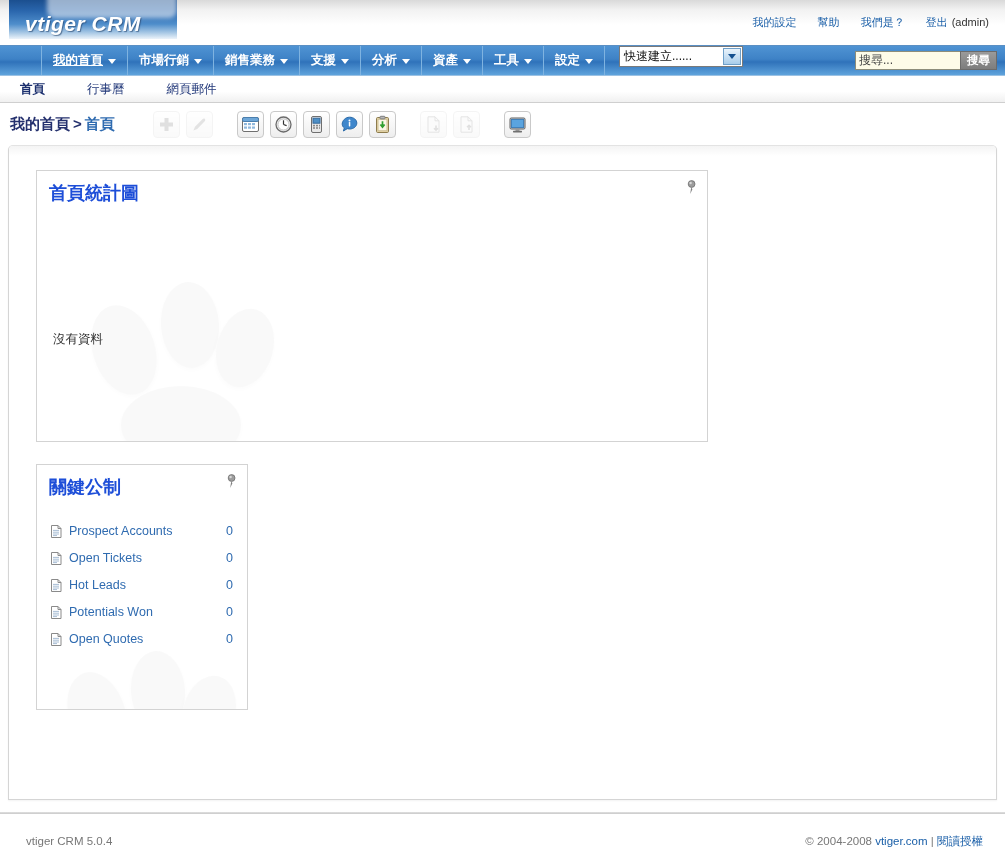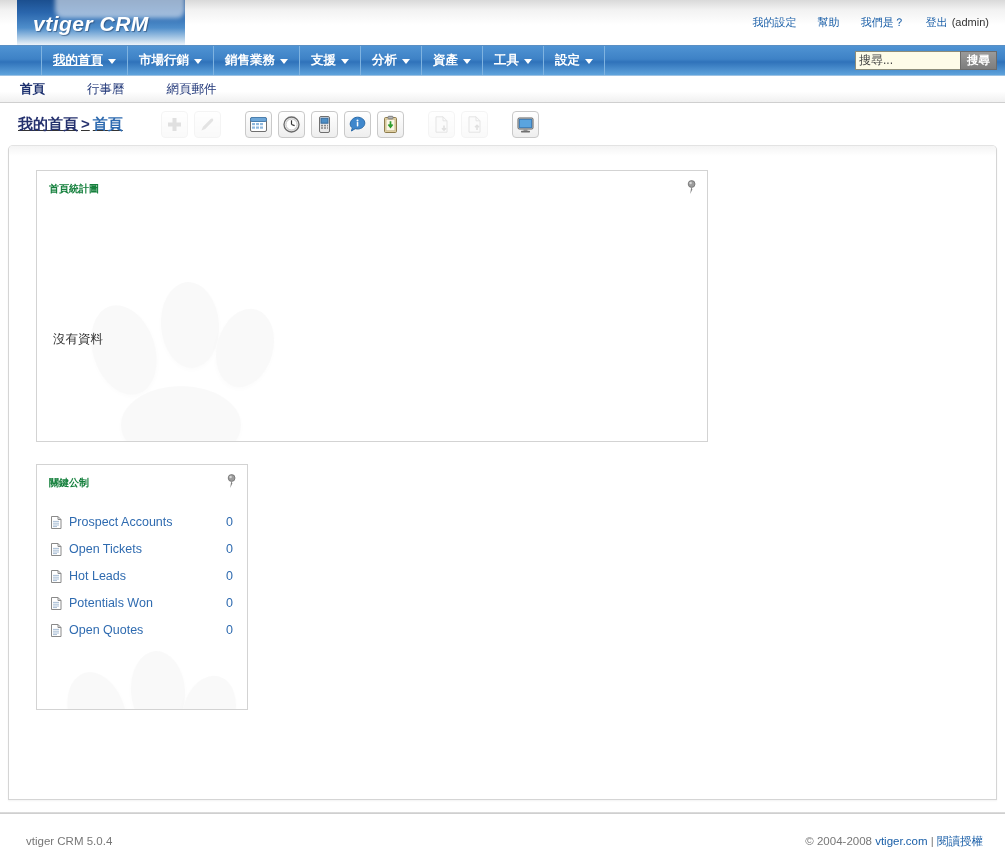--- a/index.html
+++ b/index.html
@@ -15,22 +15,22 @@
 
   
   .header {
     position: relative;
     height: 46px;
     background: linear-gradient(to bottom, #d9d9d9 0%, #f2f2f2 22%, #ffffff 55%, #ffffff 100%);
     border-bottom: 1px solid #5a8fc4;
   }
   .logo-tab {
     position: absolute;
-    left: 17px; top: 0;
-    width: 168px; height: 45px;
+    left: 9px; top: 0;
+    width: 168px; height: 39px;
     background: linear-gradient(to bottom, #1b4f8f 0%, #2a66ad 28%, #4f8ecb 62%, #b9d3ea 88%, #ecf3fa 100%);
     overflow: hidden;
   }
   .logo-tab::after {
     content:"";
     position:absolute;
     left: 38px; top: -16px;
     width: 130px; height: 34px;
     background: rgba(255,255,255,0.55);
     border-radius: 0 0 8px 8px;
@@ -168,23 +168,22 @@
     font-size: 12.5px;
     text-decoration: none;
   }
   .subnav a.active { font-weight: bold; color: #1b2f6e; }
 
   
   .crumbbar {
     height: 42px;
     display: flex;
     align-items: center;
-    padding-left: 18px;
+    padding-left: 10px;
     background: #ffffff;
-    text-decoration: underline;
   }
   .crumb {
     font-size: 15px;
     font-weight: bold;
     white-space: nowrap;
   }
   .crumb .c1 { color: #25316e; }
   .crumb .sep { color: #25316e; margin: 0 3px; }
   .crumb .c2 { color: #2f6bb0; }
 
@@ -250,23 +249,23 @@
     border-radius: 50%;
     box-shadow: 0 2px 5px rgba(0,0,0,0.035);
   }
 
   .panel-head {
     position: relative;
     padding: 10px 12px 6px 12px;
     z-index: 2;
   }
   .panel-title {
-    font-size: 10px;
+    font-size: 18px;
     font-weight: bold;
-    color: #15803d;
+    color: #1d4ed8;
     display: inline-block;
   }
   .pin {
     position: absolute;
     right: 9px; top: 9px;
     width: 13px; height: 15px;
   }
 
   #chart-panel { height: 272px; }
   .nodata {
@@ -396,20 +395,26 @@
   </div>
   <div class="menu-item">
     <span class="menu-label">工具</span>
     <span class="caret-down"></span>
   </div>
   <div class="menu-item">
     <span class="menu-label">設定</span>
     <span class="caret-down"></span>
   </div>
 
+  <div class="quick-create">
+    <div class="qc-select">快速建立......</div>
+    <div class="qc-arrow">
+        <i></i>
+      </div>
+  </div>
 
   <div class="menubar-right">
     <div class="search-wrap">
       <div class="search-input" title="搜尋...">搜尋...</div>
       <div class="search-btn">搜尋</div>
     </div>
   </div>
 </div>
 
 <div class="subnav">

